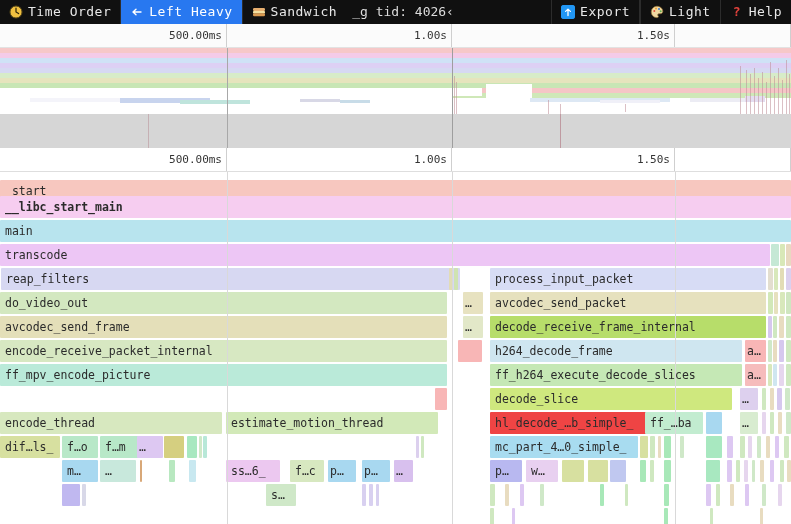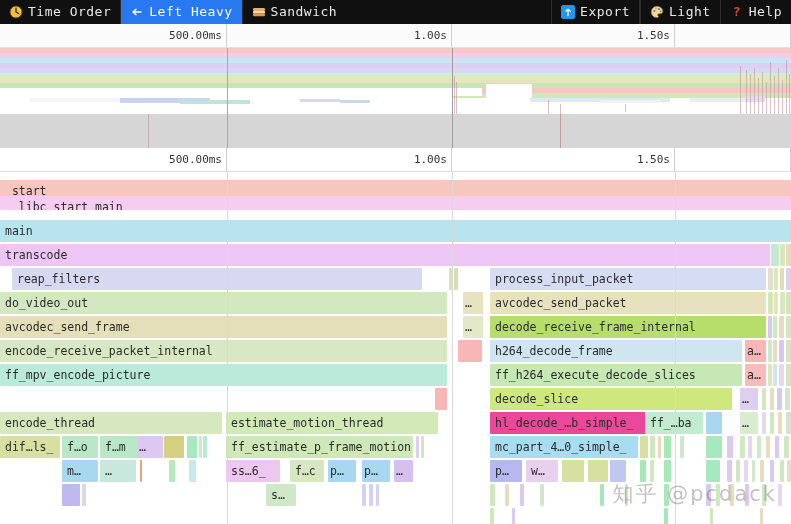--- a/index.html
+++ b/index.html
@@ -111,20 +111,21 @@
     <div class="tbtn">
       <span class="ico">
         <svg width="14" height="14" viewBox="0 0 14 14">
             <rect x="1" y="3" width="12" height="3" rx="1.2" fill="#e8b070"></rect>
             <rect x="1" y="6" width="12" height="2.5" rx="0.8" fill="#f3e0a0"></rect>
             <rect x="1" y="8.3" width="12" height="3" rx="1.2" fill="#d99a52"></rect>
           </svg>
       </span>
       <span class="lbl">Sandwich</span>
     </div>
+    <div class="tb-trunc">_g tid: 4026‹</div>
 
     <div style="flex:1 1 auto;"></div>
 
     <div class="tb-sep"></div>
     <div class="tbtn">
       <span class="ico sq blue">
         <svg width="14" height="14" viewBox="0 0 14 14">
             <rect width="14" height="14" rx="3" fill="#2196f3"></rect>
             <path d="M7 10.5V4.5M4.6 6.4 7 4.1l2.4 2.3" stroke="#fff" stroke-width="1.3" fill="none" stroke-linecap="round" stroke-linejoin="round"></path>
           </svg>
@@ -220,33 +221,33 @@
       <div class="tick" style="left: 227px; width: 225px;">1.00s</div>
       <div class="tick" style="left: 452px; width: 223px;">1.50s</div>
       <div class="tick" style="left: 675px; width: 116px;"></div>
     </div>
 
   <div class="flame">
       <div class="frow" style="top: 8px;">
         <div class="fr" style="left: 0px; width: 791px; height: 22px; background: rgb(247, 199, 191);">_start</div>
       </div>
       <div class="frow" style="top: 24px;">
-        <div class="fr" style="left: 0px; width: 791px; height: 14px; background: rgb(246, 205, 240);">__libc_start_main</div>
+        <div class="fr" style="left: 0px; width: 791px; height: 22px; background: rgb(246, 205, 240); font-weight: bold;">__libc_start_main</div>
       </div>
       <div class="frow" style="top: 72px;">
         <div class="fr" style="left: 0px; width: 770px; height: 22px; background: rgb(237, 198, 245);">transcode</div>
         <div class="fr" style="left: 771px; width: 8px; height: 22px; background: rgb(197, 232, 213); padding-left: 2px;"></div>
         <div class="fr" style="left: 780px; width: 5px; height: 22px; background: rgb(216, 232, 184); padding-left: 2px;"></div>
         <div class="fr" style="left: 786px; width: 5px; height: 22px; background: rgb(232, 216, 192); padding-left: 2px;"></div>
       </div>
       <div class="frow" style="top: 48px;">
         <div class="fr" style="left: 0px; width: 791px; height: 22px; background: rgb(184, 228, 238);">main</div>
       </div>
       <div class="frow" style="top: 96px;">
-        <div class="fr" style="left: 12px; width: 410px; height: 22px; background: rgb(215, 216, 242);">reap_filters</div>
+        <div class="fr" style="left: 1px; width: 459px; height: 22px; background: rgb(215, 216, 242);">reap_filters</div>
         <div class="fr" style="left: 449px; width: 4px; height: 22px; background: rgb(226, 220, 182); padding-left: 2px;"></div>
         <div class="fr" style="left: 454px; width: 4px; height: 22px; background: rgb(207, 227, 178); padding-left: 2px;"></div>
         <div class="fr" style="left: 490px; width: 276px; height: 22px; background: rgb(215, 220, 245);">process_input_packet</div>
         <div class="fr" style="left: 768px; width: 5px; height: 22px; background: rgb(227, 222, 207); padding-left: 2px;"></div>
         <div class="fr" style="left: 774px; width: 4px; height: 22px; background: rgb(216, 232, 187); padding-left: 2px;"></div>
         <div class="fr" style="left: 780px; width: 4px; height: 22px; background: rgb(226, 220, 182); padding-left: 2px;"></div>
         <div class="fr" style="left: 786px; width: 5px; height: 22px; background: rgb(219, 208, 238); padding-left: 2px;"></div>
       </div>
       <div class="frow" style="top: 120px;">
         <div class="fr" style="left: 0px; width: 447px; height: 22px; background: rgb(211, 232, 192);">do_video_out</div>
@@ -290,39 +291,38 @@
         <div class="fr" style="left: 490px; width: 242px; height: 22px; background: rgb(207, 232, 126);">decode_slice</div>
         <div class="fr" style="left: 740px; width: 18px; height: 22px; background: rgb(221, 208, 238); padding-left: 2px;">…</div>
         <div class="fr" style="left: 762px; width: 4px; height: 22px; background: rgb(207, 232, 192); padding-left: 2px;"></div>
         <div class="fr" style="left: 770px; width: 4px; height: 22px; background: rgb(232, 220, 192); padding-left: 2px;"></div>
         <div class="fr" style="left: 777px; width: 5px; height: 22px; background: rgb(214, 200, 238); padding-left: 2px;"></div>
         <div class="fr" style="left: 785px; width: 5px; height: 22px; background: rgb(207, 232, 200); padding-left: 2px;"></div>
       </div>
       <div class="frow" style="top: 240px;">
         <div class="fr" style="left: 0px; width: 222px; height: 22px; background: rgb(215, 232, 191);">encode_thread</div>
         <div class="fr" style="left: 226px; width: 212px; height: 22px; background: rgb(210, 233, 184);">estimate_motion_thread</div>
-        <div class="fr" style="left: 490px; width: 168px; height: 22px; background: #ec4899;">hl_decode_…b_simple_</div>
+        <div class="fr" style="left: 490px; width: 168px; height: 22px; background: #ef4444;">hl_decode_…b_simple_</div>
         <div class="fr" style="left: 645px; width: 58px; height: 22px; background: rgb(194, 236, 208);">ff_…ba</div>
         <div class="fr" style="left: 706px; width: 16px; height: 22px; background: rgb(168, 216, 240); padding-left: 2px;"></div>
         <div class="fr" style="left: 740px; width: 18px; height: 22px; background: rgb(216, 236, 208); padding-left: 2px;">…</div>
         <div class="fr" style="left: 762px; width: 4px; height: 22px; background: rgb(230, 214, 238); padding-left: 2px;"></div>
         <div class="fr" style="left: 770px; width: 4px; height: 22px; background: rgb(207, 232, 192); padding-left: 2px;"></div>
         <div class="fr" style="left: 778px; width: 4px; height: 22px; background: rgb(232, 220, 192); padding-left: 2px;"></div>
         <div class="fr" style="left: 786px; width: 5px; height: 22px; background: rgb(207, 232, 200); padding-left: 2px;"></div>
       </div>
       <div class="frow" style="top: 264px;">
         <div class="fr" style="left: 0px; width: 60px; height: 22px; background: rgb(215, 224, 160);">dif…ls_</div>
         <div class="fr" style="left: 62px; width: 36px; height: 22px; background: rgb(184, 232, 200);">f…o</div>
         <div class="fr" style="left: 100px; width: 42px; height: 22px; background: rgb(184, 232, 200);">f…m</div>
         <div class="fr" style="left: 137px; width: 26px; height: 22px; background: rgb(221, 200, 242); padding-left: 2px;">…</div>
         <div class="fr" style="left: 164px; width: 20px; height: 22px; background: rgb(213, 207, 128); padding-left: 2px;"></div>
         <div class="fr" style="left: 187px; width: 10px; height: 22px; background: rgb(168, 232, 192); padding-left: 2px;"></div>
         <div class="fr" style="left: 199px; width: 3px; height: 22px; background: rgb(207, 232, 200); padding-left: 2px;"></div>
         <div class="fr" style="left: 203px; width: 4px; height: 22px; background: rgb(184, 232, 216); padding-left: 2px;"></div>
-        <div class="fr" style="left: 226px; width: 187px; height: 22px; background: rgb(207, 232, 184);">ff_estimate_p_frame_motion</div>
         <div class="fr" style="left: 416px; width: 3px; height: 22px; background: rgb(220, 208, 238); padding-left: 2px;"></div>
         <div class="fr" style="left: 421px; width: 3px; height: 22px; background: rgb(207, 232, 192); padding-left: 2px;"></div>
         <div class="fr" style="left: 490px; width: 148px; height: 22px; background: rgb(168, 220, 240);">mc_part_4…0_simple_</div>
         <div class="fr" style="left: 640px; width: 8px; height: 22px; background: rgb(215, 224, 160); padding-left: 2px;"></div>
         <div class="fr" style="left: 650px; width: 5px; height: 22px; background: rgb(207, 232, 192); padding-left: 2px;"></div>
         <div class="fr" style="left: 658px; width: 3px; height: 22px; background: rgb(232, 220, 192); padding-left: 2px;"></div>
         <div class="fr" style="left: 664px; width: 7px; height: 22px; background: rgb(168, 232, 184); padding-left: 2px;"></div>
         <div class="fr" style="left: 680px; width: 4px; height: 22px; background: rgb(207, 232, 200); padding-left: 2px;"></div>
         <div class="fr" style="left: 706px; width: 16px; height: 22px; background: rgb(168, 232, 192); padding-left: 2px;"></div>
         <div class="fr" style="left: 727px; width: 6px; height: 22px; background: rgb(221, 200, 242); padding-left: 2px;"></div>
@@ -388,14 +388,13 @@
         <div class="fr" style="left: 512px; width: 3px; height: 22px; background: rgb(221, 200, 242); padding-left: 2px;"></div>
         <div class="fr" style="left: 664px; width: 4px; height: 22px; background: rgb(168, 232, 184); padding-left: 2px;"></div>
         <div class="fr" style="left: 710px; width: 3px; height: 22px; background: rgb(207, 232, 192); padding-left: 2px;"></div>
         <div class="fr" style="left: 760px; width: 3px; height: 22px; background: rgb(232, 220, 192); padding-left: 2px;"></div>
       </div>
       <div class="vline" style="left: 227px;"></div>
       <div class="vline" style="left: 452px;"></div>
       <div class="vline" style="left: 675px;"></div>
     </div>
 
-  <div class="wm">知乎 @pcdack</div>
 </div>
 
 </body></html>

